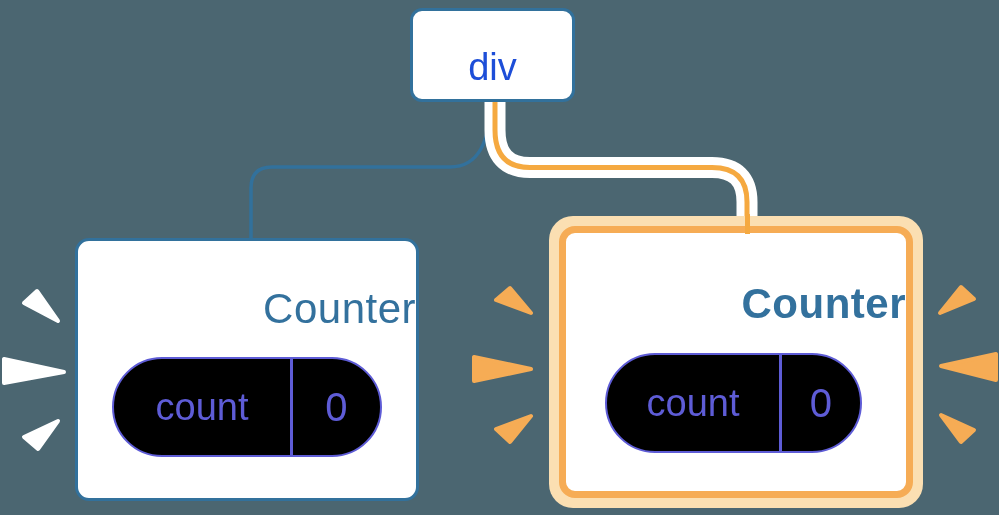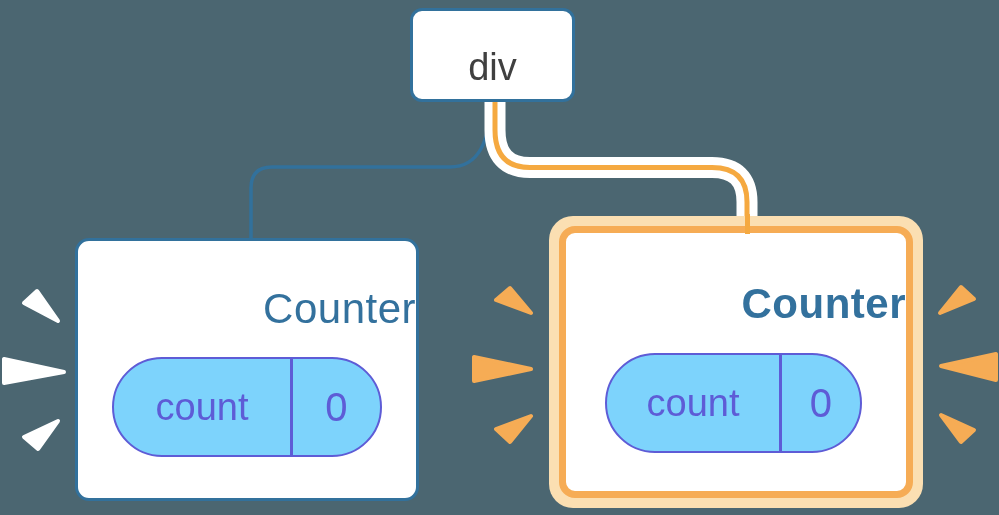--- a/index.html
+++ b/index.html
@@ -20,21 +20,21 @@
   .root-node{
     position:absolute;
     left:410px;top:8px;width:165px;height:94px;
     box-sizing:border-box;
     background:#ffffff;
     border:3.5px solid #32719C;
     border-radius:12px;
     display:flex;align-items:center;justify-content:center;
   }
   .root-node-label{
-    color:#404040;
+    color:#1d4ed8;
     font-size:38px;
     line-height:1;
     margin-top:24px;
   }
   
   .card-left{
     position:absolute;
     left:75px;top:238px;width:344px;height:263px;
     box-sizing:border-box;
     background:#ffffff;
@@ -66,21 +66,21 @@
     background:#ffffff;
     border:7px solid #F6AC55;
     border-radius:16px;
   }
   
   .state-pill{
     position:absolute;
     box-sizing:border-box;
     border:2.5px solid #5E5CD6;
     border-radius:999px;
-    background:#7dd3fc;
+    background:#000000;
     display:flex;
     align-items:stretch;
   }
   .pill-left{
     display:flex;align-items:center;justify-content:center;
     color:#5E5CD6;font-size:38px;line-height:1;
   }
   .pill-divider{
     width:2.5px;background:#5E5CD6;
   }

